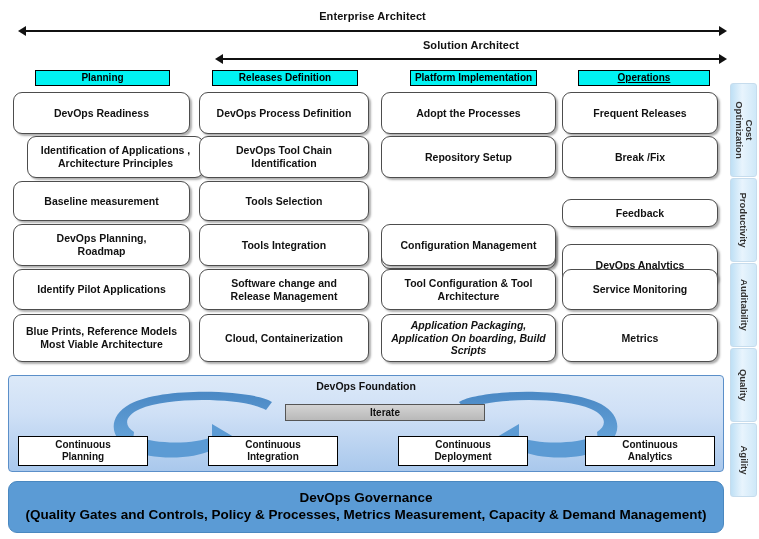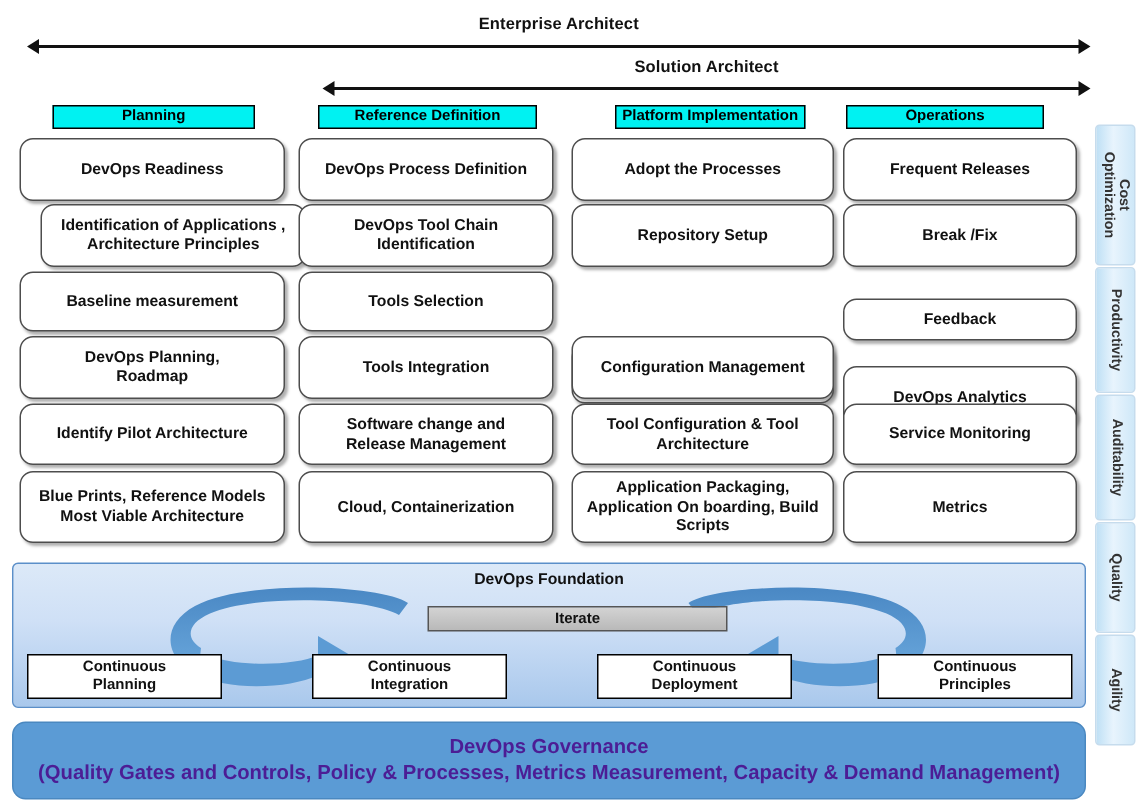--- a/index.html
+++ b/index.html
@@ -51,21 +51,21 @@
   .cont-box{position:absolute;height:30px;background:#ffffff;border:1.4px solid #000;
       display:flex;align-items:center;justify-content:center;text-align:center;
       font-size:10px;font-weight:700;color:#111;line-height:1.25;box-sizing:border-box;}
 
   .swirl{position:absolute;}
 
   
   #governance{position:absolute;left:8px;top:481px;width:716px;height:52px;
       background:#5b9bd5;border:1px solid #4a88c0;border-radius:9px;
       display:flex;flex-direction:column;align-items:center;justify-content:center;
-      color:#4c1d95;box-sizing:border-box;}
+      color:#000000;box-sizing:border-box;}
   #governance .g1{font-size:13.5px;font-weight:700;line-height:1.25;}
   #governance .g2{font-size:13.5px;font-weight:700;line-height:1.25;}
 </style>
 </head>
 <body>
 
 <div id="stage">
 
   <div id="scopes-layer">
       <div class="scope-label" style="left: 18px; width: 709px; top: 10px;">Enterprise Architect</div>
@@ -101,30 +101,30 @@
         </span>
       </div>
       <div class="task-box" style="left: 13px; width: 177px; top: 224px; height: 42px;">
         <span>
           <div>DevOps Planning,</div>
           <div>Roadmap</div>
         </span>
       </div>
       <div class="task-box" style="left: 13px; width: 177px; top: 269px; height: 41px;">
         <span>
-          <div>Identify Pilot Architecture</div>
+          <div>Identify Pilot Applications</div>
         </span>
       </div>
       <div class="task-box" style="left: 13px; width: 177px; top: 314px; height: 48px;">
         <span>
           <div>Blue Prints, Reference Models</div>
           <div>Most Viable Architecture</div>
         </span>
       </div>
-      <div class="phase-chip" style="left: 212px; top: 70px; width: 144px;">Reference Definition</div>
+      <div class="phase-chip" style="left: 212px; top: 70px; width: 144px;">Releases Definition</div>
       <div class="task-box" style="left: 199px; width: 170px; top: 92px; height: 42px;">
         <span>
           <div>DevOps Process Definition</div>
         </span>
       </div>
       <div class="task-box" style="left: 199px; width: 170px; top: 136px; height: 42px;">
         <span>
           <div>DevOps Tool Chain Identification</div>
         </span>
       </div>
@@ -169,28 +169,28 @@
         <span>
           <div>Configuration Management</div>
         </span>
       </div>
       <div class="task-box" style="left: 381px; width: 175px; top: 269px; height: 41px;">
         <span>
           <div>Tool Configuration &amp; Tool</div>
           <div>Architecture</div>
         </span>
       </div>
-      <div class="task-box" style="left: 381px; width: 175px; top: 314px; height: 48px;">
+      <div class="task-box" style="left: 381px; width: 175px; top: 314px; height: 48px; font-style: italic;">
         <span>
           <div>Application Packaging,</div>
           <div>Application On boarding, Build</div>
           <div>Scripts</div>
         </span>
       </div>
-      <div class="phase-chip" style="left: 564px; top: 70px; width: 130px;">Operations</div>
+      <div class="phase-chip" style="left: 578px; top: 70px; width: 130px; text-decoration: underline;">Operations</div>
       <div class="task-box" style="left: 562px; width: 156px; top: 92px; height: 42px;">
         <span>
           <div>Frequent Releases</div>
         </span>
       </div>
       <div class="task-box" style="left: 562px; width: 156px; top: 136px; height: 42px;">
         <span>
           <div>Break /Fix</div>
         </span>
       </div>
@@ -288,21 +288,21 @@
       </div>
       <div class="cont-box" style="left: 398px; width: 130px; top: 436px;">
         <div>
           <div>Continuous</div>
           <div>Deployment</div>
         </div>
       </div>
       <div class="cont-box" style="left: 585px; width: 130px; top: 436px;">
         <div>
           <div>Continuous</div>
-          <div>Principles</div>
+          <div>Analytics</div>
         </div>
       </div>
     </div>
 
   <div id="governance">
     <div class="g1">DevOps Governance</div>
     <div class="g2">(Quality Gates and Controls, Policy &amp; Processes, Metrics Measurement, Capacity &amp; Demand Management)</div>
   </div>
 </div>
 

